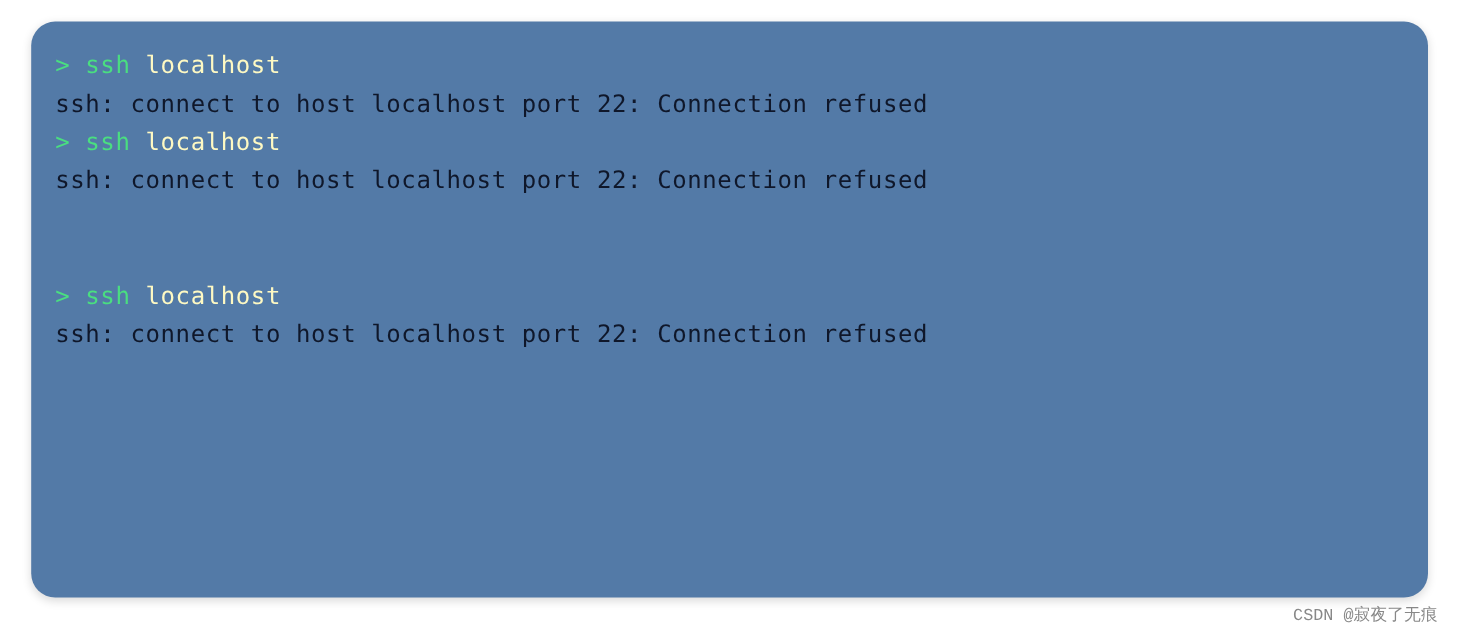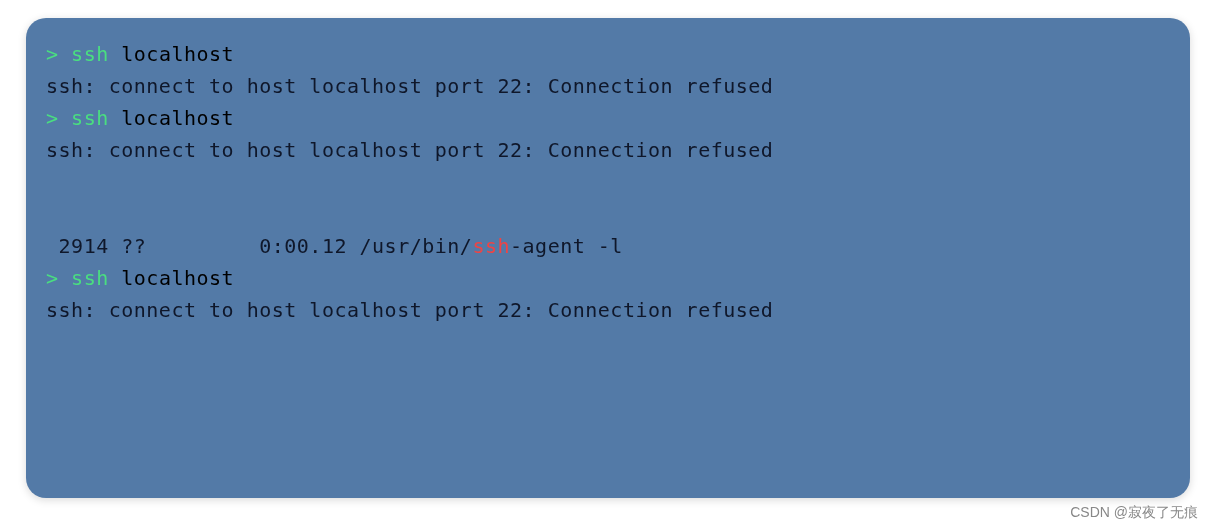--- a/index.html
+++ b/index.html
@@ -31,46 +31,45 @@
       white-space: pre-wrap;
       word-break: break-all;
     }
     .prompt {
       color: #4ade80;
     }
     .cmd {
       color: #4ade80;
     }
     .arg {
-      color: #000000;
+      color: #fef9c3;
     }
     .output {
       color: #0f172a;
     }
     .highlight {
       color: #ef4444;
     }
     .watermark {
       position: absolute;
       bottom: 4px;
       right: 18px;
-      font-family: Liberation Sans, sans-serif;
+      font-family: Liberation Mono, monospace;
       font-size: 14px;
       color: #888888;
       margin-left: 28px;
     }
   </style>
 </head>
 <body>
 
 <div class="terminal">
   <div class="line"><span class="prompt">&gt; </span><span class="cmd">ssh </span><span class="arg">localhost</span></div>
   <div class="line output">ssh: connect to host localhost port 22: Connection refused</div>
   <div class="line"><span class="prompt">&gt; </span><span class="cmd">ssh </span><span class="arg">localhost</span></div>
   <div class="line output">ssh: connect to host localhost port 22: Connection refused</div>
   <div class="line output"> </div>
   <div class="line output"> </div>
-  <div class="line"><span class="output"> 2914 ??         0:00.12 /usr/bin/</span><span class="highlight">ssh</span><span class="output">-agent -l</span></div>
   <div class="line"><span class="prompt">&gt; </span><span class="cmd">ssh </span><span class="arg">localhost</span></div>
   <div class="line output">ssh: connect to host localhost port 22: Connection refused</div>
 </div>
 
 <div class="watermark">CSDN @寂夜了无痕</div>
 
 </body></html>

